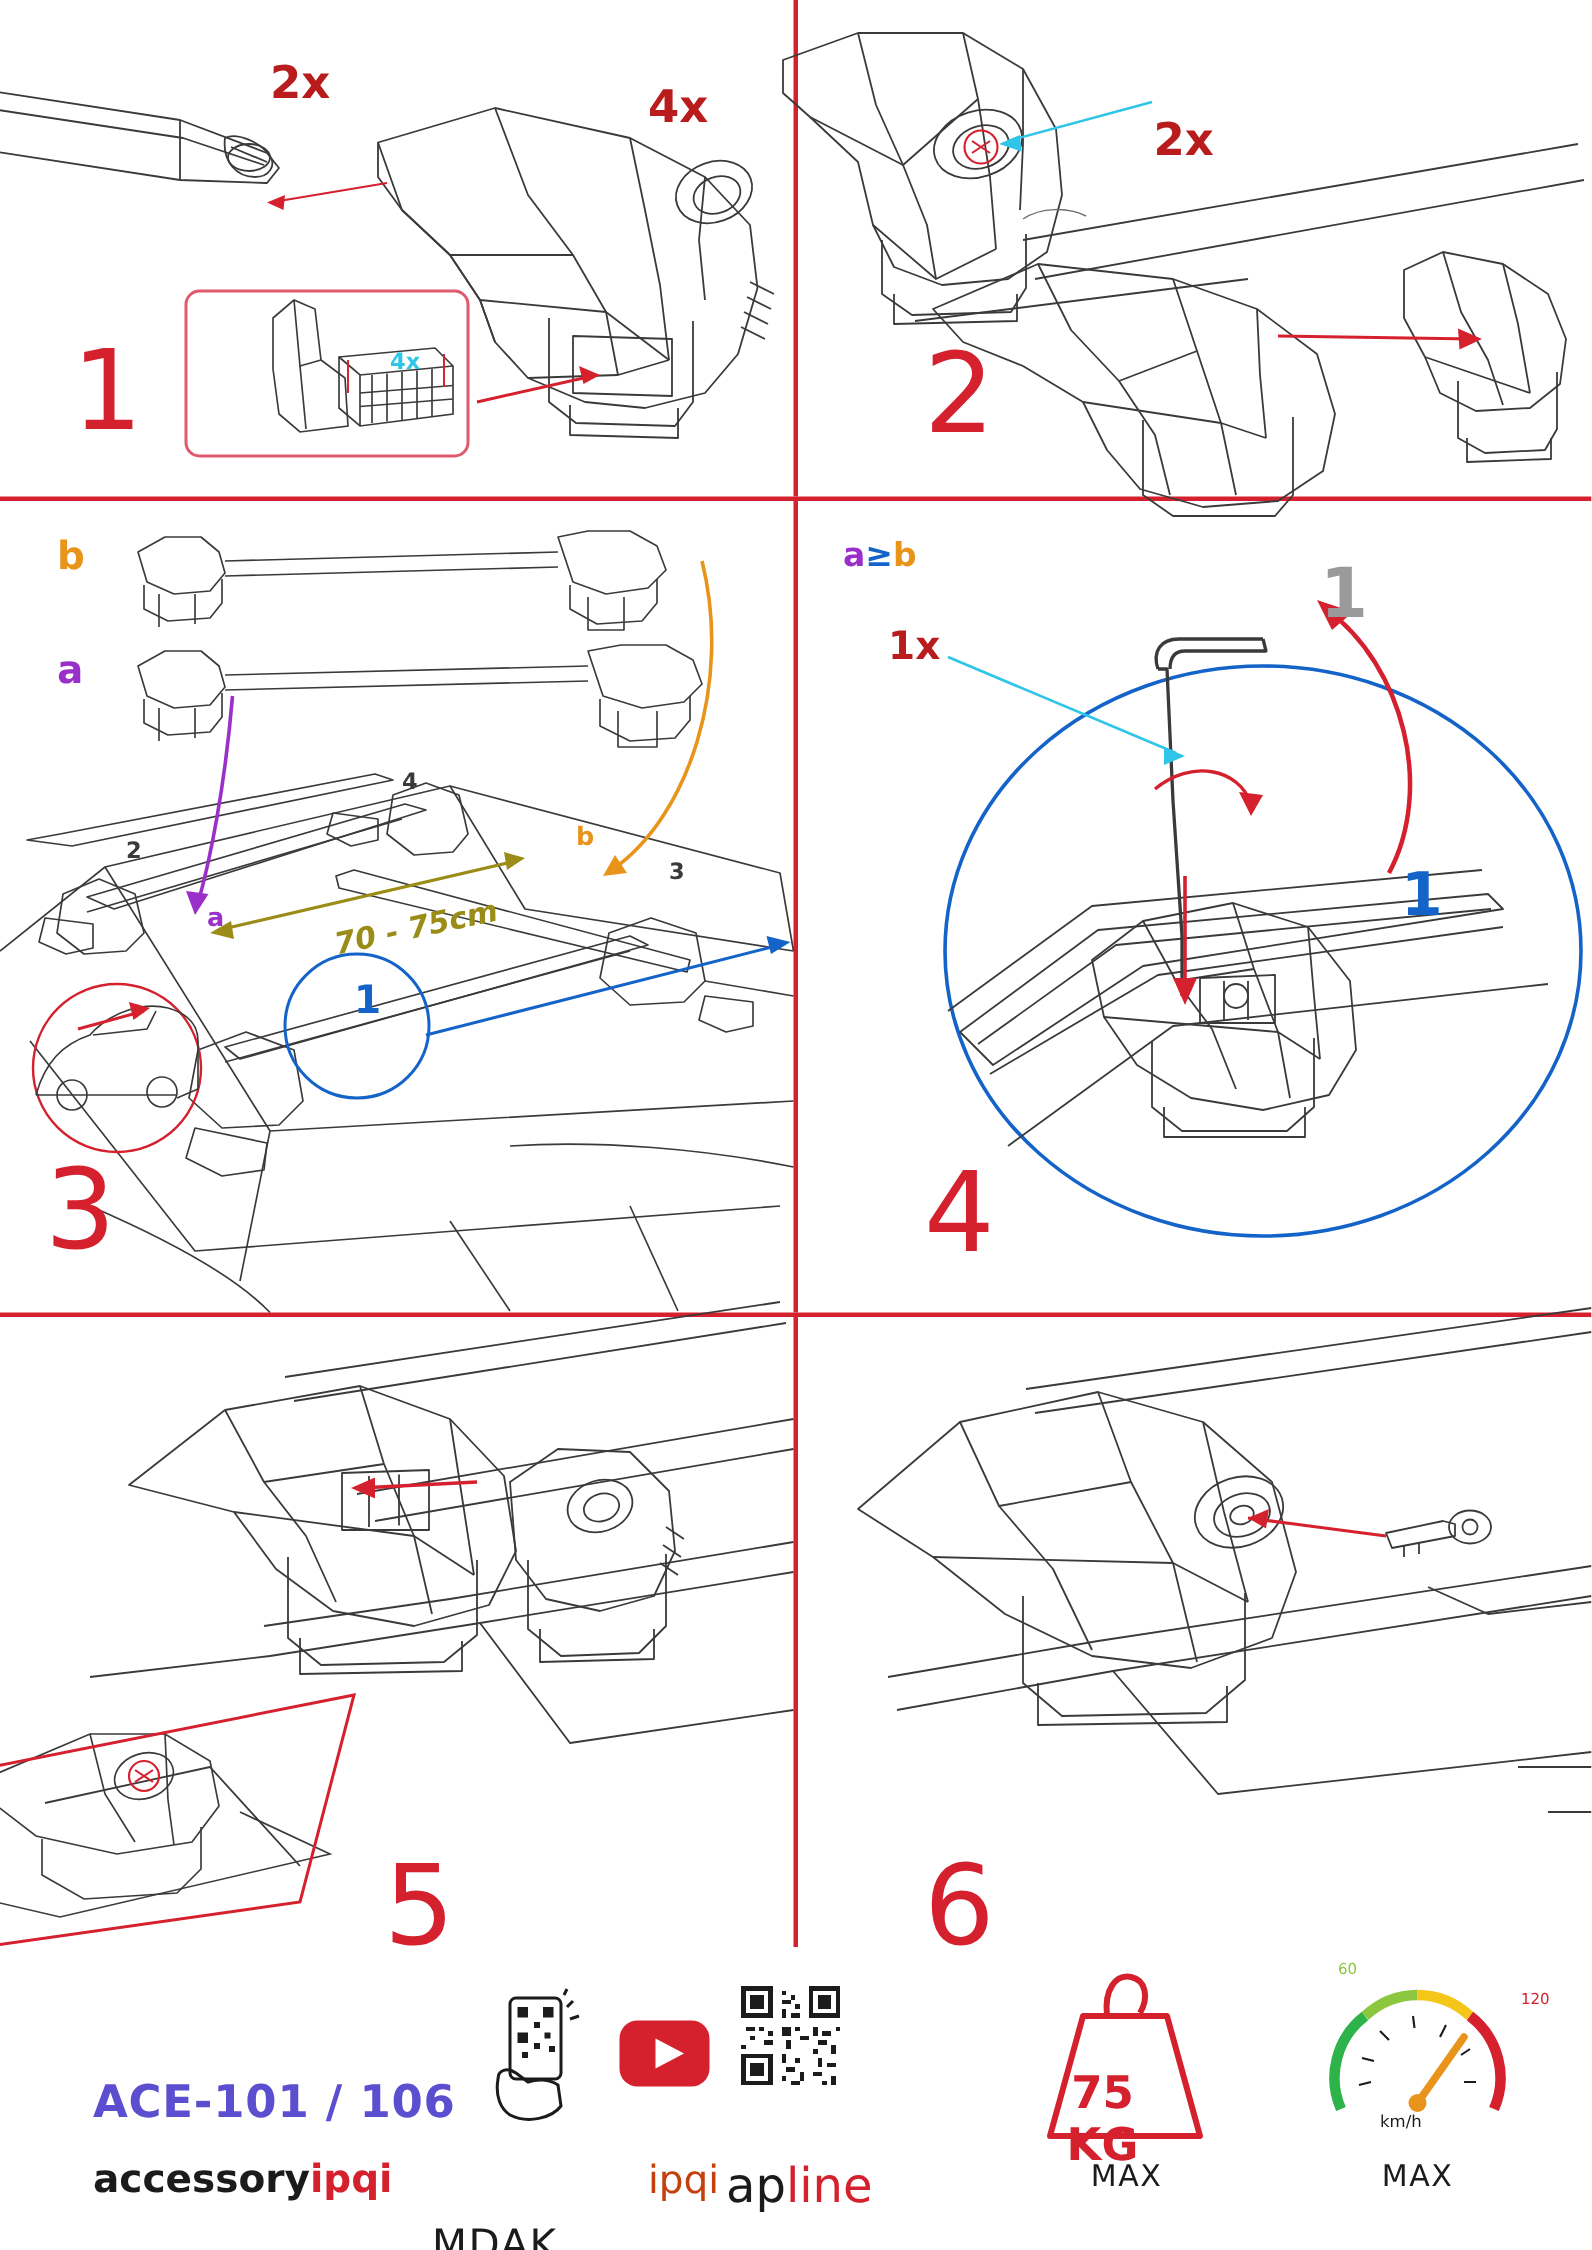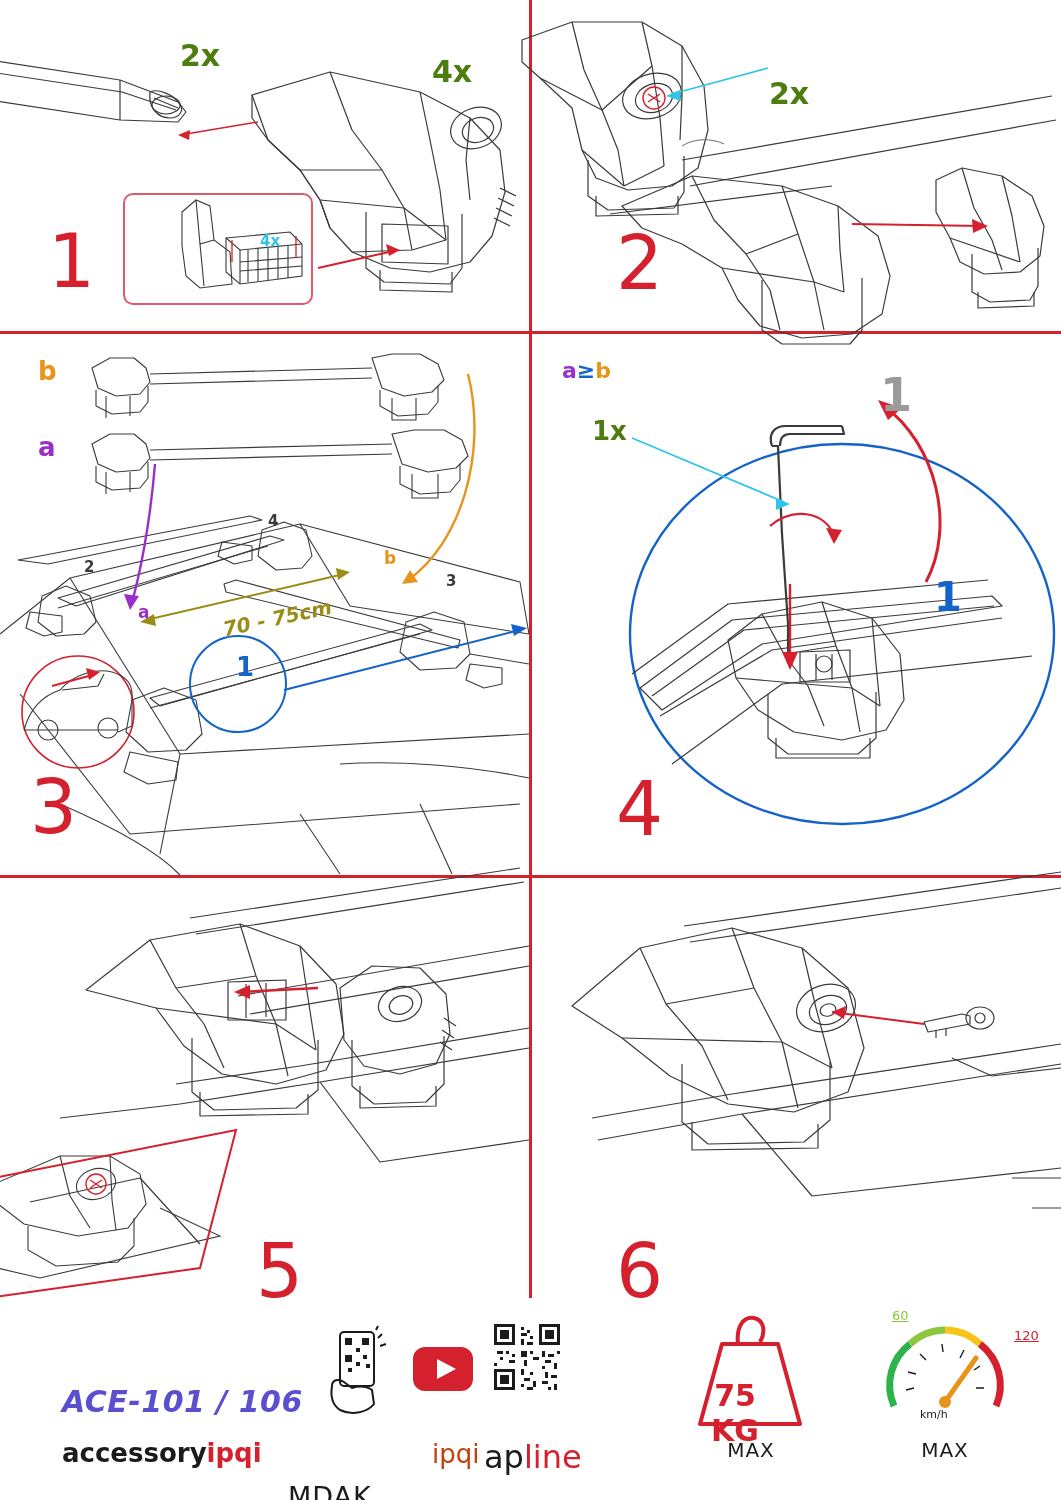--- a/index.html
+++ b/index.html
@@ -2,44 +2,44 @@
 <html><head>
 <meta charset="utf-8">
 <style>
   html,body{margin:0;padding:0;background:#ffffff;}
   body{width:1061px;height:1500px;position:relative;font-family:"Liberation Sans",sans-serif;overflow:hidden;}
   .sheet{position:absolute;inset:0;}
   .divider{position:absolute;left:0;width:1061px;height:3px;background:#d5202e;}
   .vdiv{position:absolute;width:3px;background:#d5202e;}
   .panel{position:absolute;}
   .stepnum{position:absolute;font-family:"DejaVu Sans",sans-serif;font-weight:400;color:#d5202e;font-size:74px;line-height:0.9;letter-spacing:-2px;}
-  .qty{position:absolute;font-family:"DejaVu Sans",sans-serif;font-weight:700;font-size:30px;color:#4d7c0f;}
+  .qty{position:absolute;font-family:"DejaVu Sans",sans-serif;font-weight:700;font-size:30px;color:#b91c1c;}
   .qty.small{font-size:22px;}
   .lab{position:absolute;font-family:"DejaVu Sans",sans-serif;font-weight:700;font-size:26px;}
   .lab.b{color:#e8941a;}
   .lab.a{color:#9b2fc9;}
   .ab{position:absolute;font-family:"DejaVu Sans",sans-serif;font-weight:700;font-size:22px;}
   .dim{position:absolute;font-family:"DejaVu Sans",sans-serif;font-style:italic;font-weight:700;font-size:20px;color:#9a8c16;}
   .bignum{position:absolute;font-family:"DejaVu Sans",sans-serif;font-weight:700;font-size:46px;}
   .circnum{position:absolute;font-family:"DejaVu Sans",sans-serif;font-weight:700;font-size:40px;color:#1463c8;}
   .smnum{position:absolute;font-family:"DejaVu Sans",sans-serif;font-weight:700;font-size:15px;color:#1463c8;}
   svg{display:block;overflow:visible;}
-  .footer-code{position:absolute;font-family:"DejaVu Sans",sans-serif;font-weight:700;font-size:30px;color:#5b4fd0;letter-spacing:0.5px;font-style:italic;}
+  .footer-code{position:absolute;font-family:"DejaVu Sans",sans-serif;font-weight:700;font-size:30px;color:#5b4fd0;letter-spacing:0.5px;}
   .brand{position:absolute;font-family:"DejaVu Sans",sans-serif;font-weight:700;font-size:26px;}
   .brand .dark{color:#1b1b1b;}
   .brand .red{color:#d5202e;}
   .mdak{position:absolute;font-family:"DejaVu Sans",sans-serif;font-weight:400;font-size:27px;color:#1b1b1b;letter-spacing:1px;margin-top:43px;}
   .ipqi{position:absolute;font-family:"DejaVu Sans",sans-serif;font-size:26px;color:#c2410c;margin-left:24px;}
   .apline{position:absolute;font-family:"DejaVu Sans",sans-serif;font-size:32px;}
   .apline .k{color:#1b1b1b;}
   .apline .r{color:#d5202e;}
   .maxlabel{position:absolute;font-family:"DejaVu Sans",sans-serif;font-size:20px;color:#1b1b1b;letter-spacing:1px;}
   .kgtext{position:absolute;font-family:"DejaVu Sans",sans-serif;font-weight:700;font-size:30px;color:#d5202e;}
   .kmh{position:absolute;font-family:"DejaVu Sans",sans-serif;font-size:11px;color:#1b1b1b;}
-  .spd{position:absolute;font-family:"DejaVu Sans",sans-serif;font-size:13px;text-decoration:underline;}
+  .spd{position:absolute;font-family:"DejaVu Sans",sans-serif;font-size:10px;}
   .redbox{position:absolute;border:2px solid #e05a6e;border-radius:10px;}
 </style>
 </head>
 <body>
 
 <div class="sheet">
 
   <div class="divider" style="top:331px;"></div>
   <div class="divider" style="top:875px;"></div>
   <div class="vdiv" style="left:529px;top:334px;height:541px;"></div>

